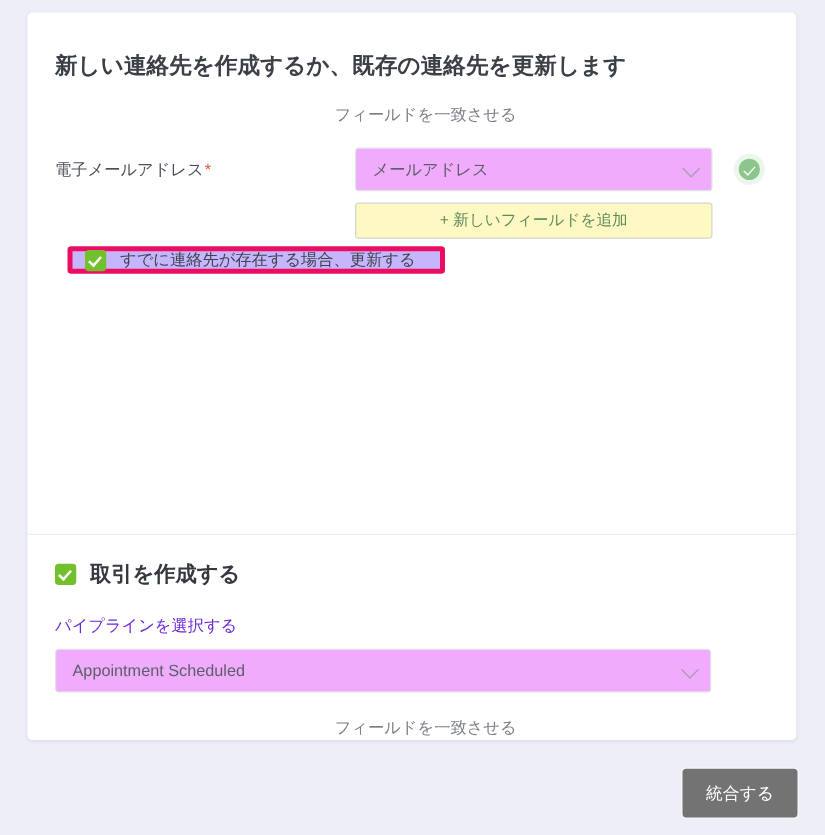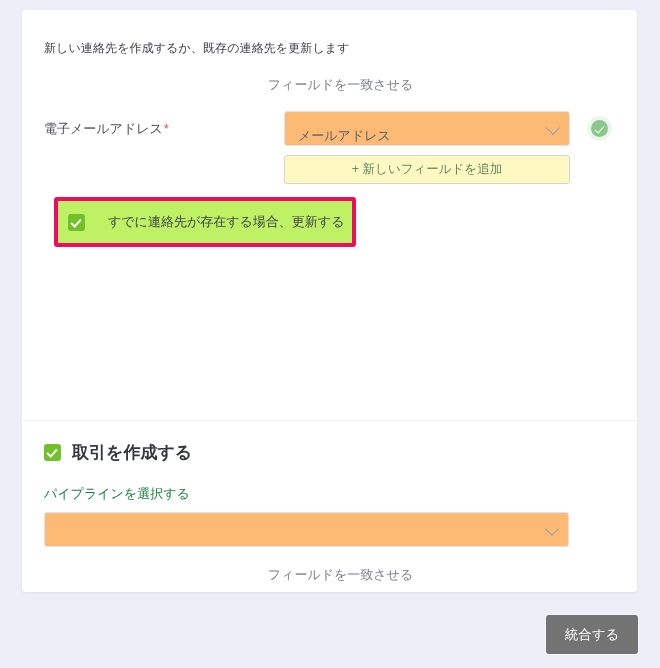--- a/index.html
+++ b/index.html
@@ -36,22 +36,22 @@
 
   .divider {
     height: 1px;
     background: #eceef2;
     margin: 0;
     border: 0;
   }
 
   
   .card-title {
-    font-size: 12px;
-    font-weight: normal;
+    font-size: 18px;
+    font-weight: bold;
     color: #3b3f46;
     letter-spacing: .1px;
     padding-top: 30px;
     padding-left: 22px;
     padding-bottom: 0;
     margin: 0;
   }
 
   .sub-label {
     font-size: 13px;
@@ -80,24 +80,24 @@
     margin-left: 1px;
   }
 
   
   .select {
     position: relative;
     width: 286px;
     height: 35px;
     border: 1px solid #dfe2e8;
     border-radius: 3px;
-    background: #fdba74;
+    background: #f0abfc;
     box-sizing: border-box;
     display: flex;
-    align-items: flex-end;
+    align-items: center;
     padding: 0 28px 0 13px;
     font-size: 13px;
     color: #5a5f68;
     cursor: pointer;
   }
   .select.wide {
     width: 525px;
   }
   .chev {
     position: absolute;
@@ -194,39 +194,38 @@
     font-size: 17px;
     color: #35393f;
   }
 
   
   .highlight-box {
     position: absolute;
     left: 32px;
     top: 187px;
     width: 302px;
-    height: 50px;
+    height: 22px;
     border: 4px solid #ec0d62;
     border-radius: 3px;
     box-sizing: border-box;
     display: flex;
     align-items: center;
     padding-left: 10px;
-    background: #bef264;
-    gap: 12px;
+    background: #c4b5fd;
   }
 
   
   .deal-check {
     padding-left: 22px;
     margin-top: 20px;
   }
   .stack-label {
     font-size: 13px;
-    color: #15803d;
+    color: #6d28d9;
     padding-left: 22px;
     margin-top: 21px;
   }
   .stack-select {
     padding-left: 22px;
     margin-top: 9px;
   }
 
   
   .submit-btn {
@@ -290,20 +289,21 @@
         <div class="cbox"></div>
         <span class="check-text bold">取引を作成する</span>
       </div>
 
       <div class="stack-label">パイプラインを選択する</div>
 
 
 
       <div class="stack-select">
         <div class="select wide">
+          <span>Appointment Scheduled</span>
           <span class="chev"></span>
         </div>
       </div>
 
       <div class="sub-label">フィールドを一致させる</div>
 
     </div>
   </div>
 
   <button class="submit-btn">統合する</button>

